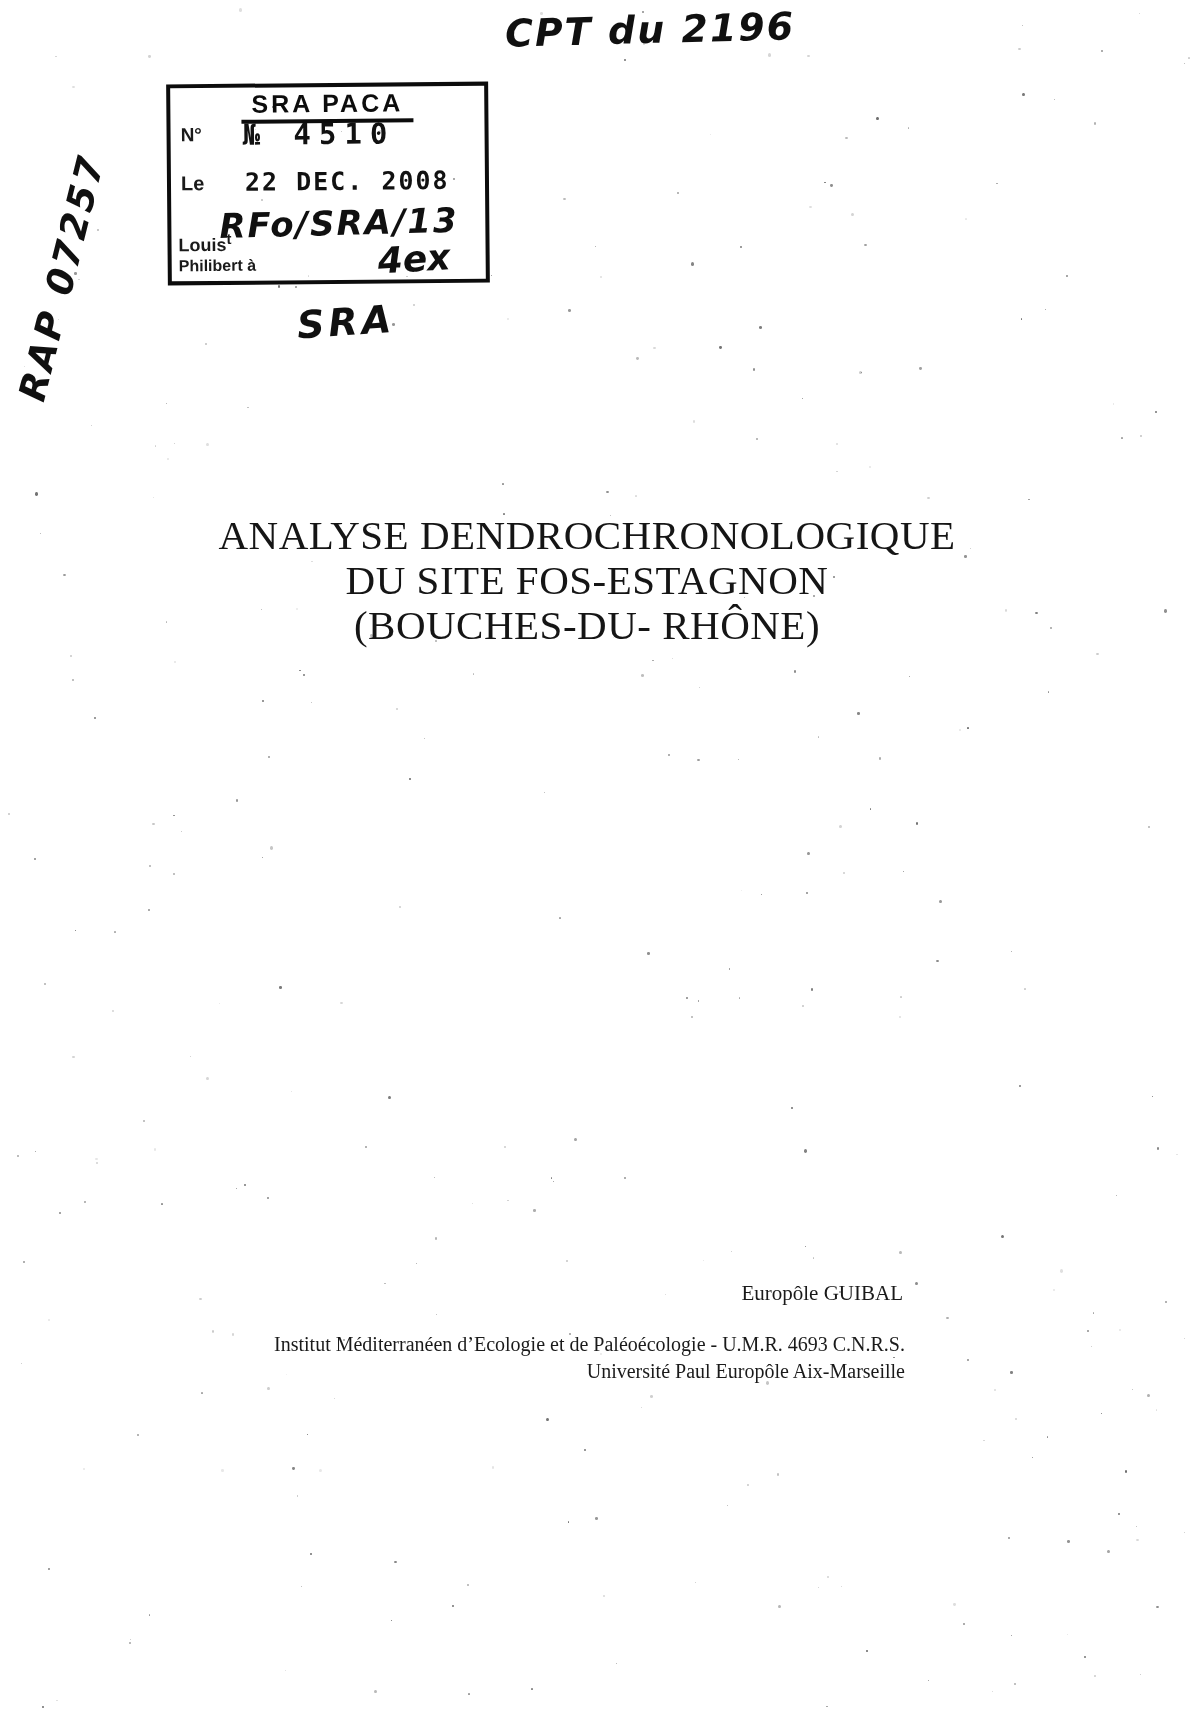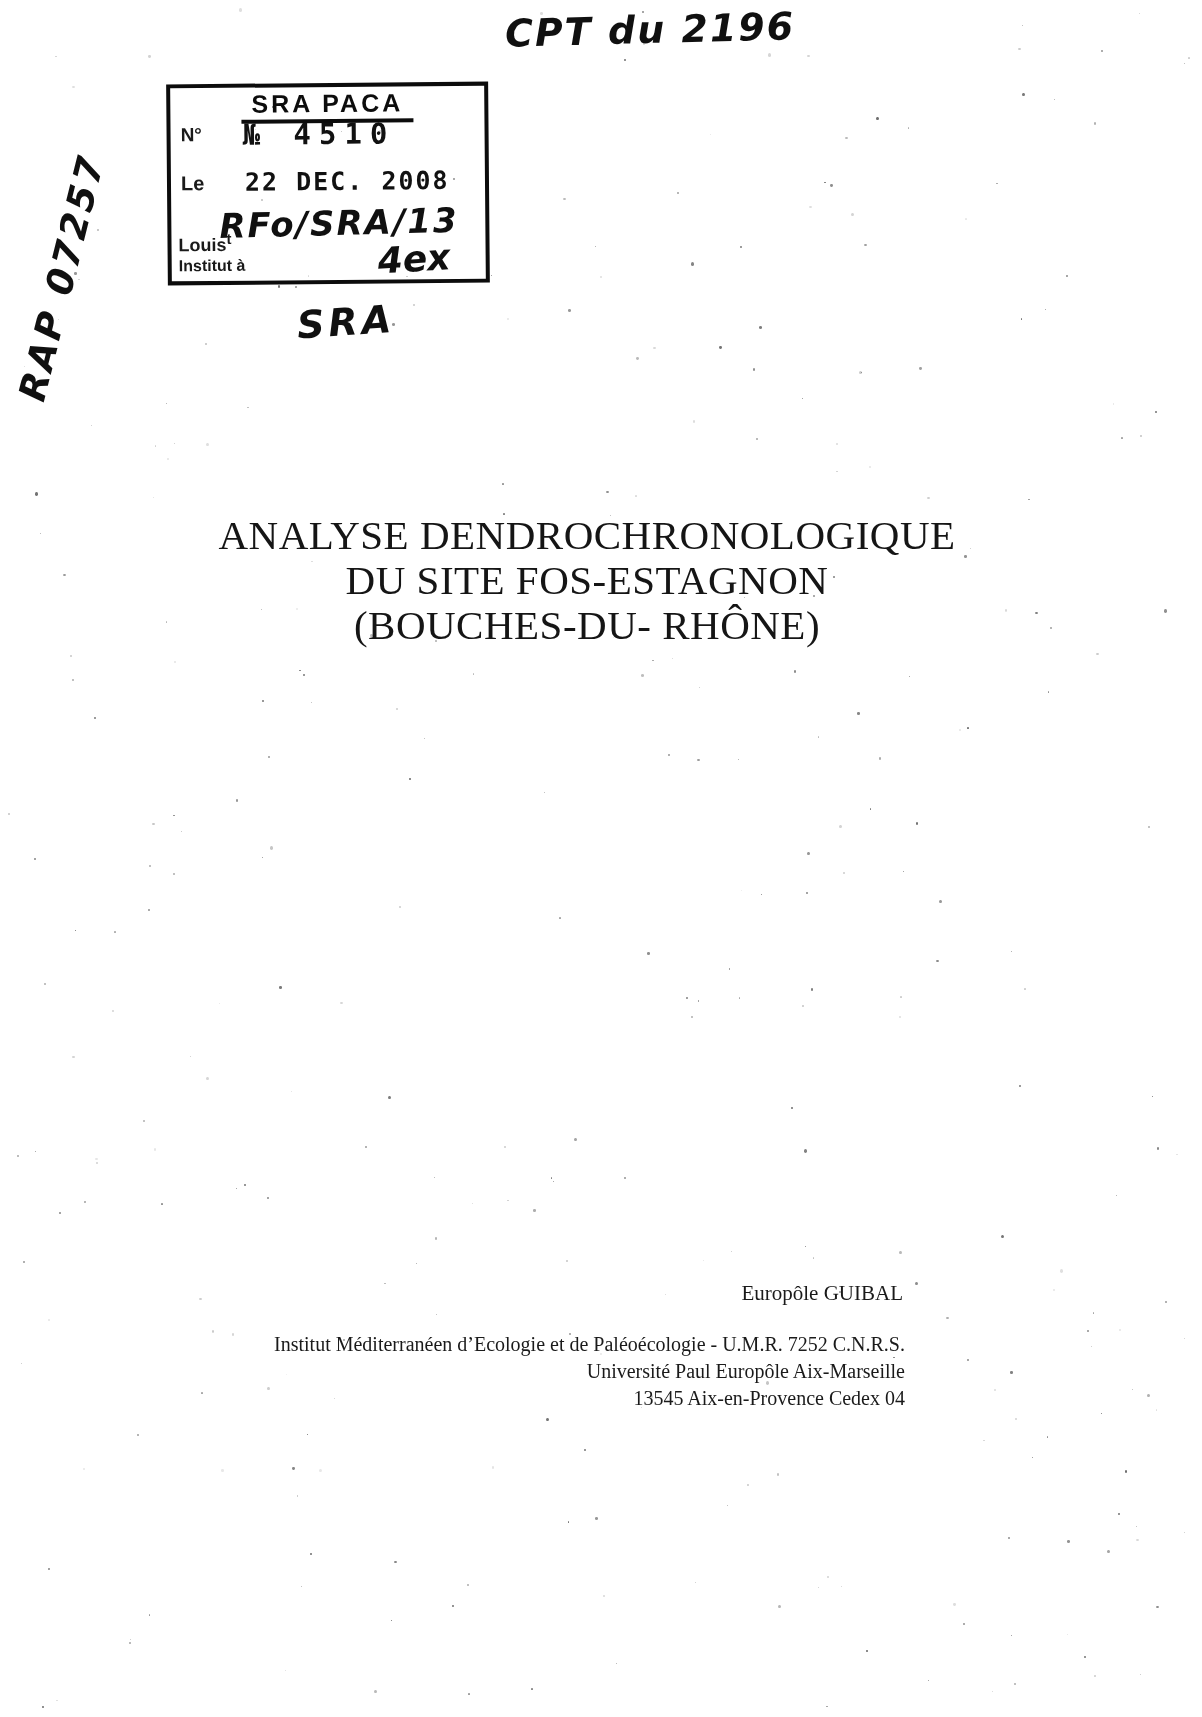--- a/index.html
+++ b/index.html
@@ -441,34 +441,33 @@
 
     <div class="lbl lbl-no">N°</div>
     <div class="machine val-no">№ 4510</div>
 
     <div class="lbl lbl-le">Le</div>
     <div class="machine val-le">22 DEC. 2008</div>
 
     <div class="lbl lbl-clas"><span>Louis</span><sup>t</sup></div>
     <div class="hw val-clas">RFo/SRA/13</div>
 
-    <div class="lbl lbl-transmis">Institut à</div>
+    <div class="lbl lbl-transmis">Philibert à</div>
     <div class="hw val-transmis">4ex</div>
   </div>
 
   <div class="hw hw-sra">SRA</div>
 
 
   <div class="title-block">
     <div class="title-line">ANALYSE DENDROCHRONOLOGIQUE</div>
     <div class="title-line">DU SITE FOS-ESTAGNON</div>
     <div class="title-line">(BOUCHES-DU- RHÔNE)</div>
   </div>
 
   <div class="author">Europôle GUIBAL</div>
 
   <div class="address">
-    <div>Institut Méditerranéen d’Ecologie et de Paléoécologie - U.M.R. 7252 C.N.R.S.</div>
+    <div>Institut Méditerranéen d’Ecologie et de Paléoécologie - U.M.R. 4693 C.N.R.S.</div>
     <div>Université Paul Europôle Aix-Marseille</div>
-    <div>13545 Aix-en-Provence Cedex 04</div>
   </div>
 
 </div>
 
 </body></html>

